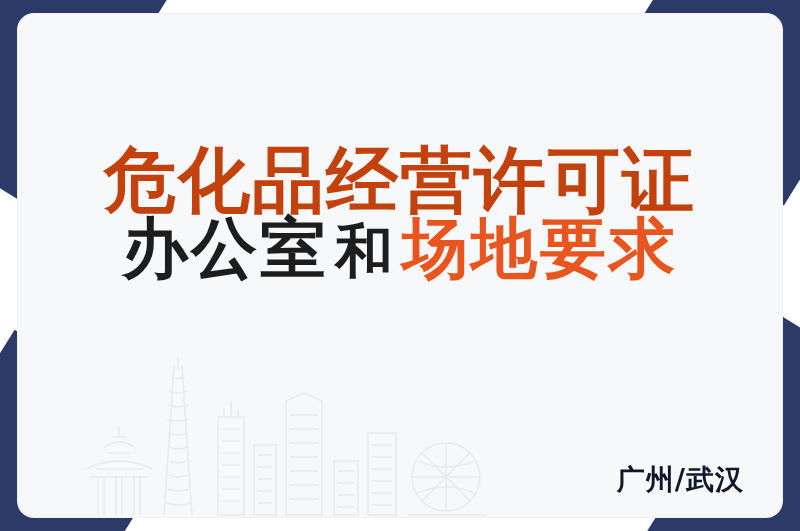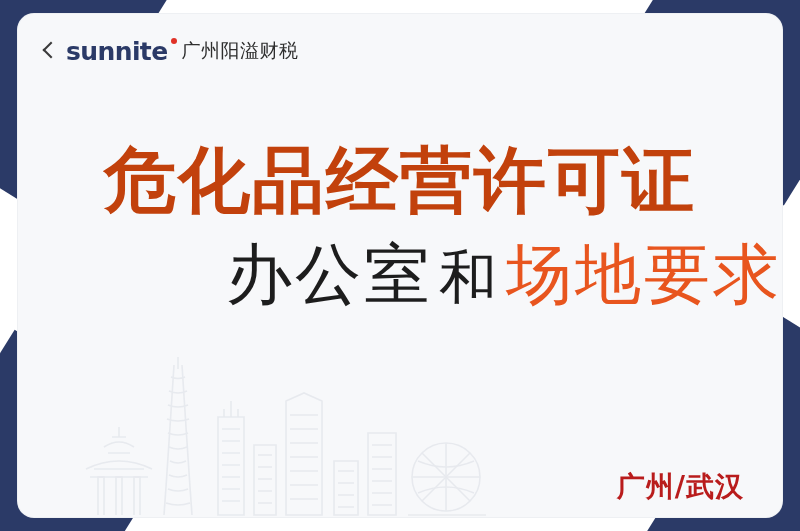--- a/index.html
+++ b/index.html
@@ -138,28 +138,26 @@
   .line1 {
     font-family: "DejaVu Sans", sans-serif;
     font-weight: bold;
     font-size: 72px;
     line-height: 1.0;
     color: #c2410c;
     letter-spacing: 2px;
     white-space: nowrap;
   }
   .line2 {
-    margin-top: 26px;
-    font-family: "DejaVu Sans", sans-serif;
-    font-weight: normal;
+    font-family: "DejaVu Sans", sans-serif;
+    font-weight: bold;
     font-size: 66px;
     line-height: 1.0;
     letter-spacing: 3px;
     white-space: nowrap;
-    text-align: right;
   }
   .seg-dark {
     color: #1d1d1d;
   }
   .seg-conj {
     color: #1d1d1d;
     font-size: 58px;
     padding: 0 6px;
   }
   .seg-orange {
@@ -173,50 +171,40 @@
     bottom: 0;
     width: 420px;
     height: 160px;
     opacity: 0.5;
   }
 
   
   .city-label {
     position: absolute;
     right: 38px;
-    bottom: 11px;
+    bottom: 18px;
     font-family: "DejaVu Sans", sans-serif;
     font-weight: bold;
     font-size: 28px;
-    color: #b91c1c;
+    color: #0f172a;
     letter-spacing: 1px;
   }
 </style>
 </head>
 <body>
 
 <div class="stage">
 
   <div class="wedge wedge-tl"></div>
   <div class="wedge wedge-bl"></div>
   <div class="wedge wedge-tr"></div>
   <div class="wedge wedge-br"></div>
 
   <div class="card">
 
-    <div class="header">
-      <div class="back-chevron"></div>
-      <div class="logo-wrap">
-        <span class="logo-text">sunn</span>
-          <span class="logo-text accent">i</span>
-          <span class="logo-text">te</span>
-        <span class="logo-dot"></span>
-      </div>
-      <div class="brand-name">广州阳溢财税</div>
-    </div>
 
     <div class="headline">
       <div class="line1">危化品经营许可证</div>
       <div class="line2">
         <span class="seg-dark">办公室</span><span class="seg-conj">和</span><span class="seg-orange">场地要求</span>
       </div>
     </div>
 
     <svg class="skyline" viewBox="0 0 420 160">
       <g fill="none" stroke="#d8dce3" stroke-width="1.6">

